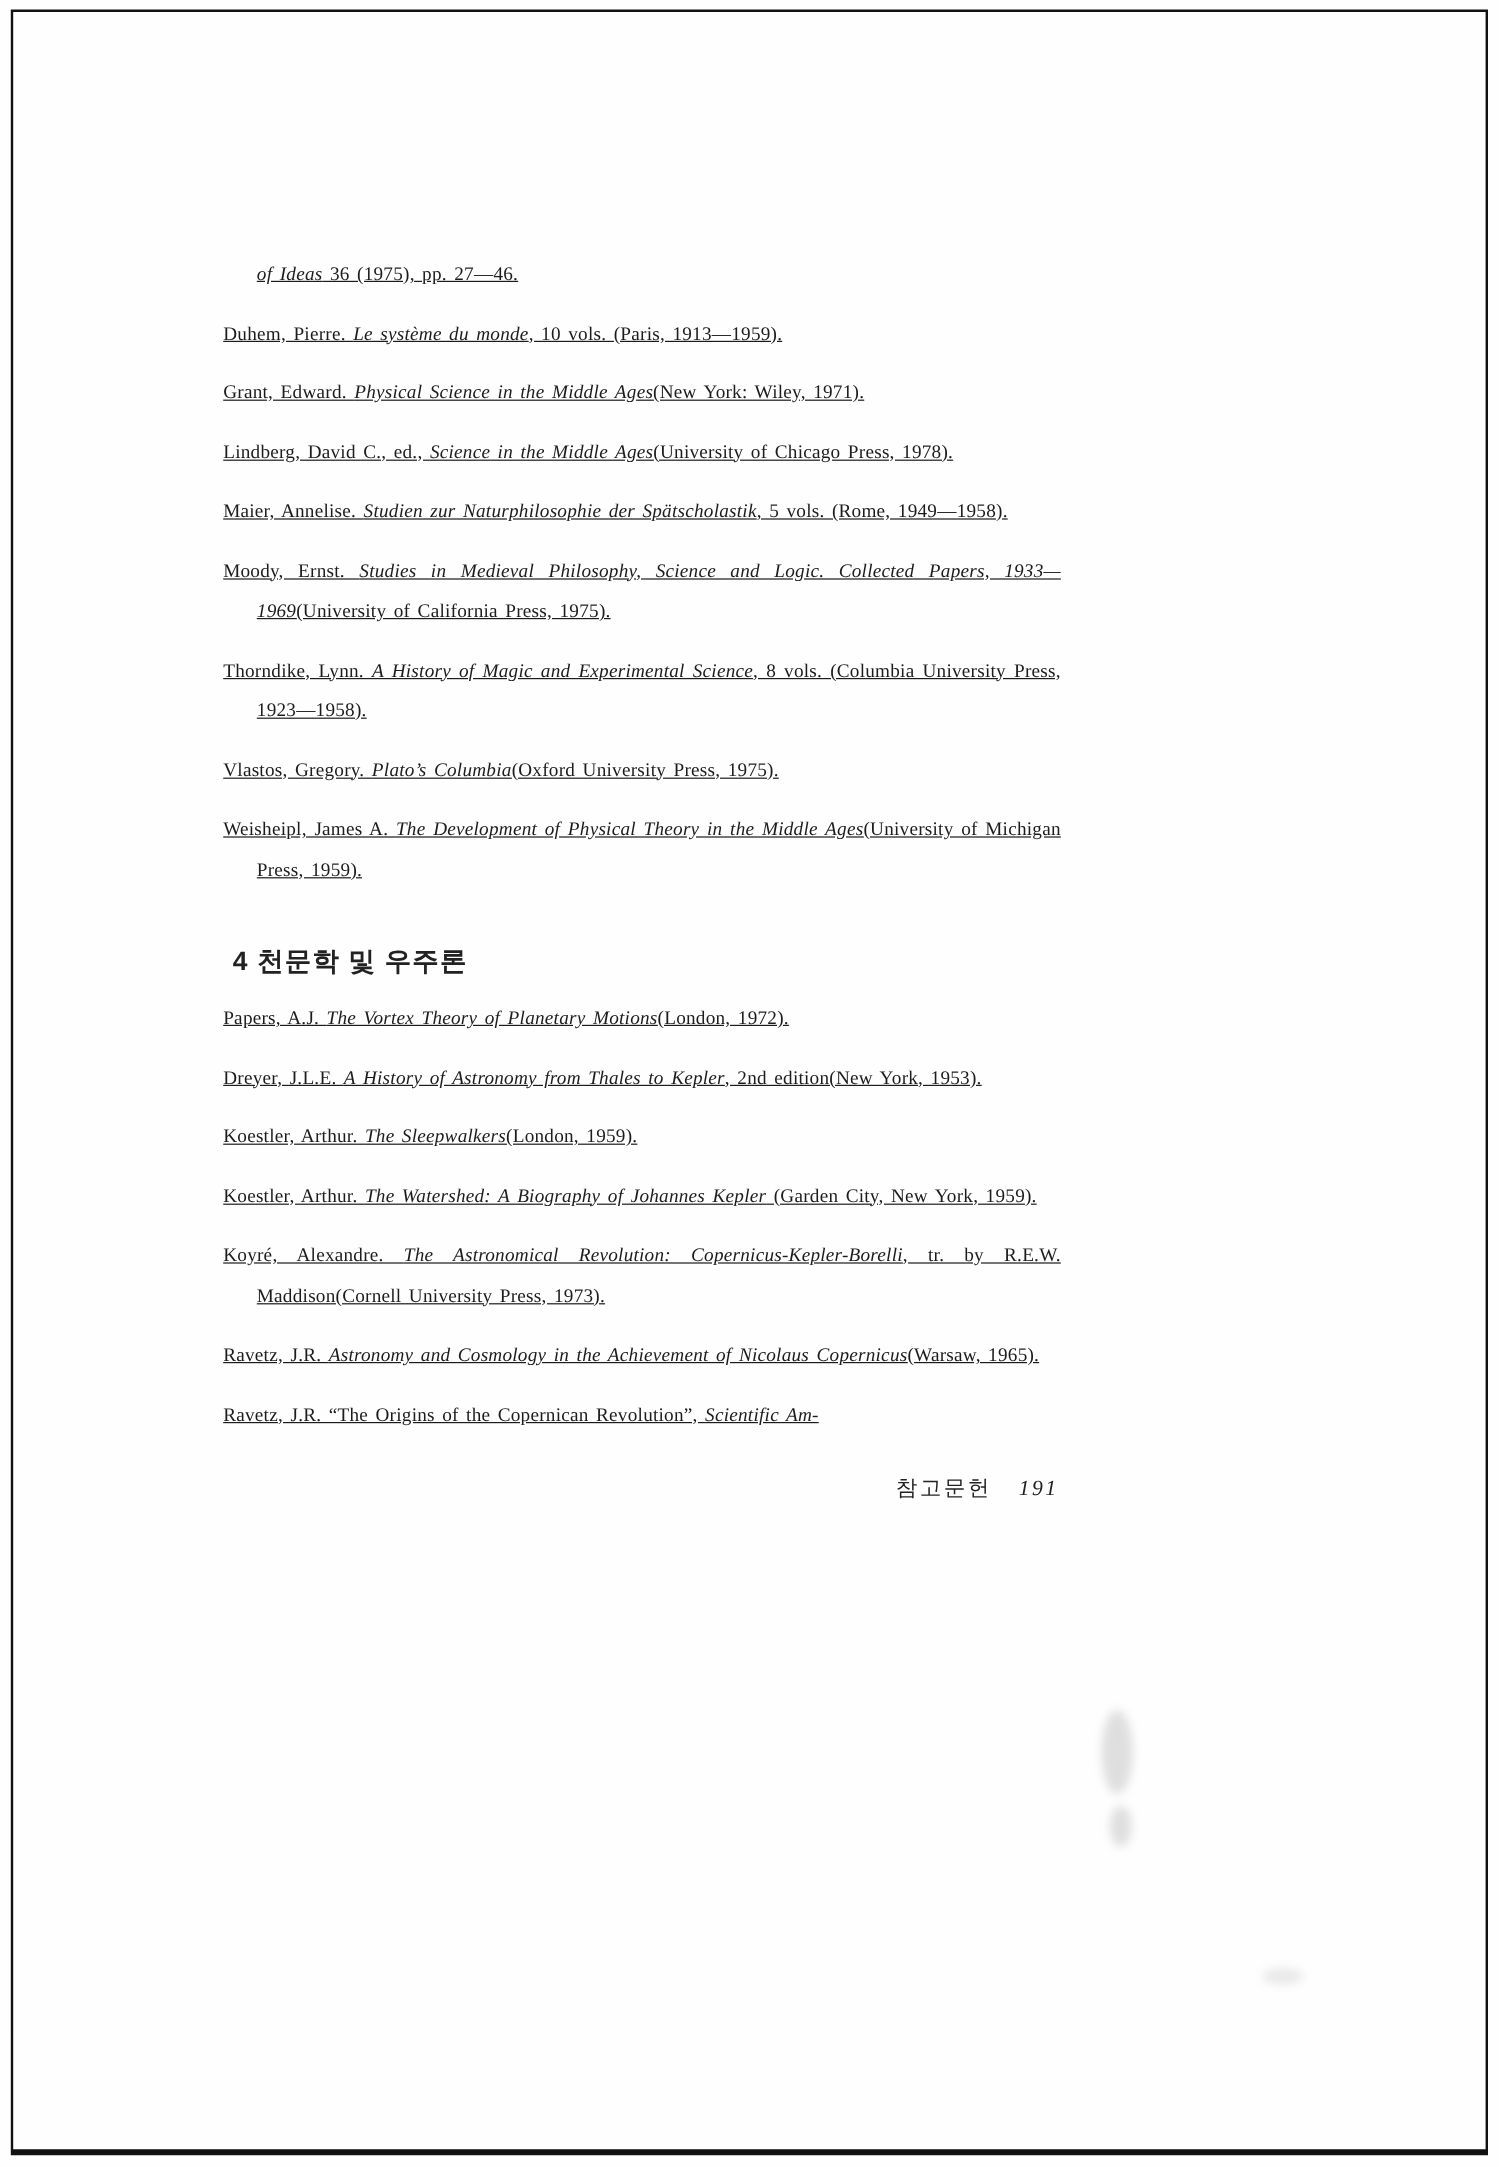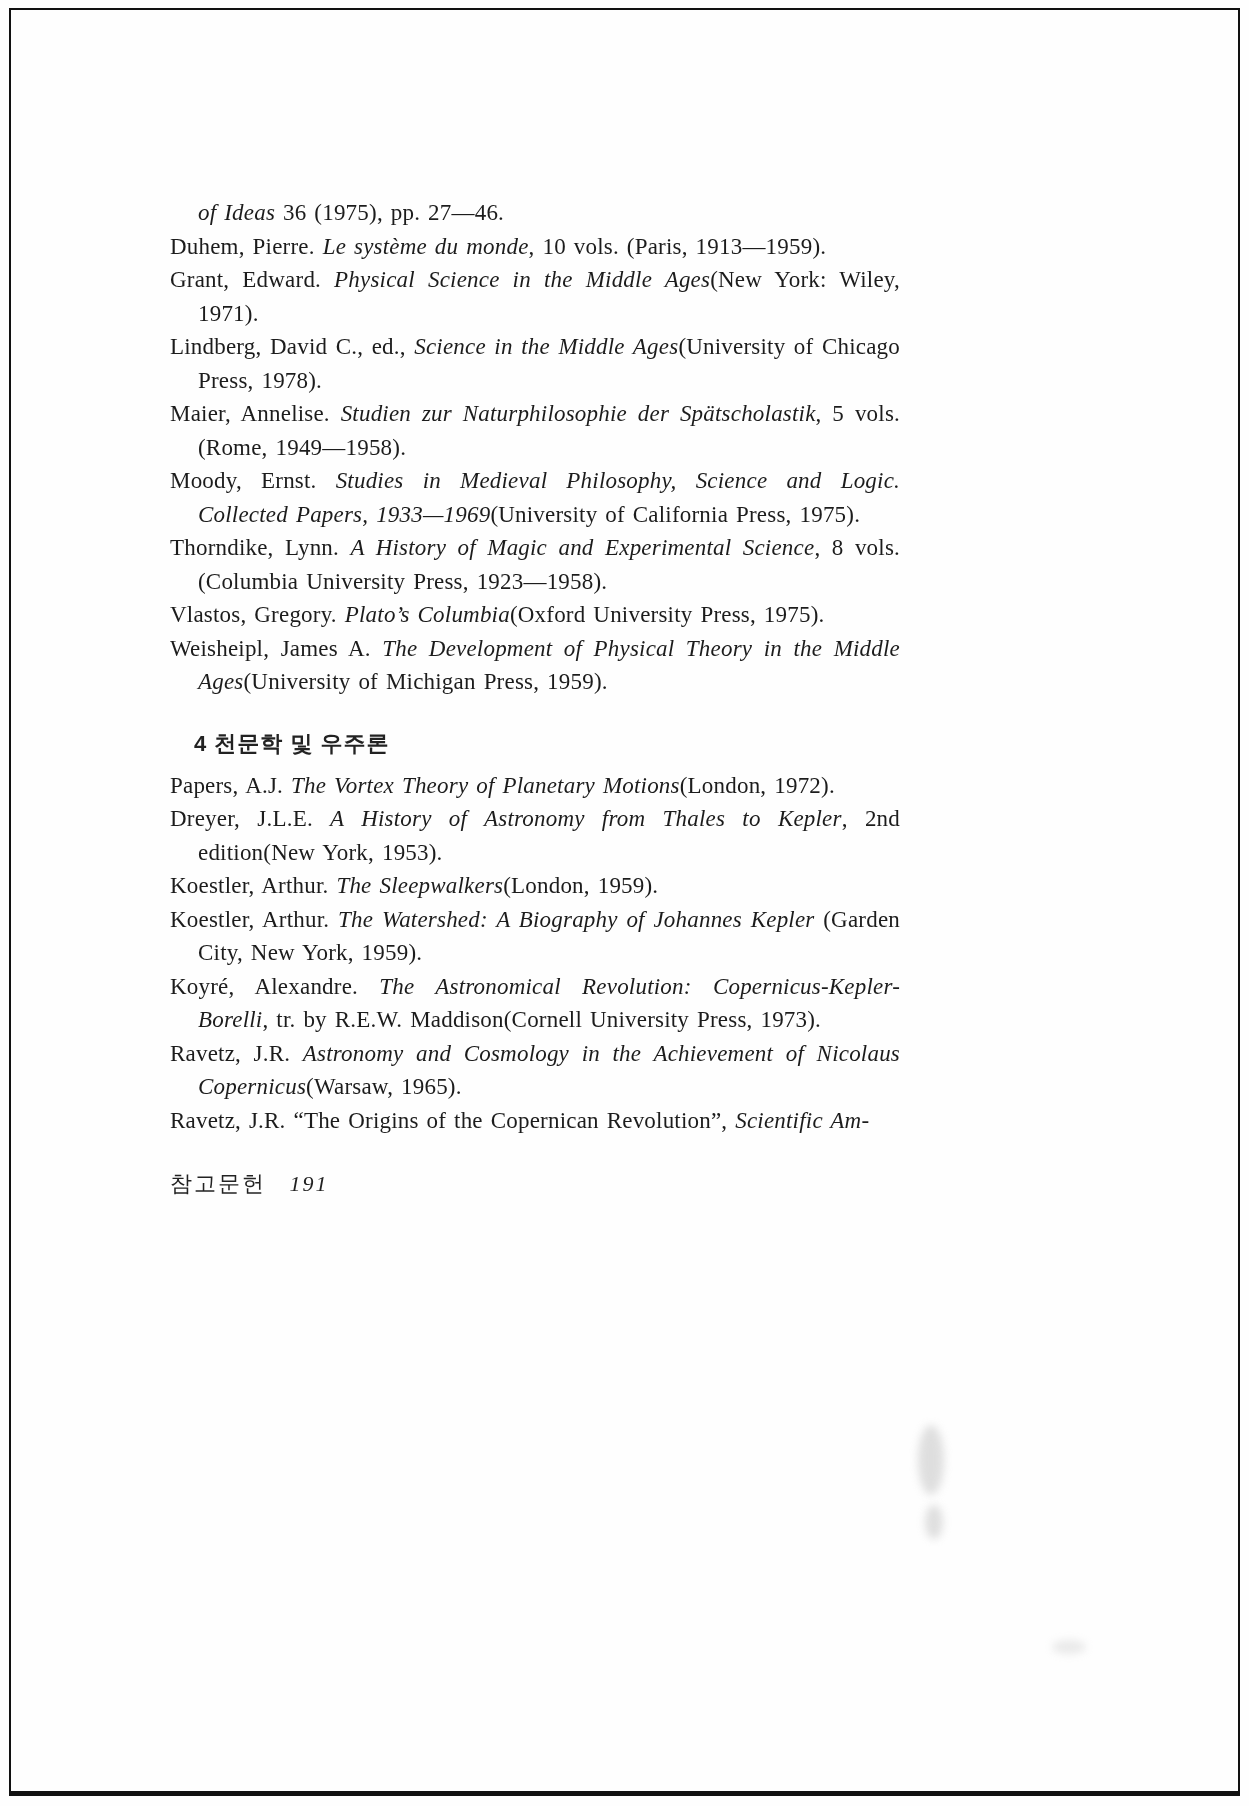--- a/index.html
+++ b/index.html
@@ -26,49 +26,50 @@
     border-bottom-width: 5px;
     pointer-events: none;
   }
   .text-block {
     position: absolute;
     left: 170px;
     top: 196px;
     width: 730px;
   }
   .entry {
-    margin: 0;
-    font-size: 23px;
+    margin: 16px;
+    font-size: 16px;
     line-height: 33.5px;
     text-align: justify;
     padding-left: 28px;
     text-indent: -28px;
     letter-spacing: 0.2px;
     word-spacing: 2px;
+    text-decoration: underline;
   }
   .entry.continuation {
     text-indent: 0;
   }
   .italic {
     font-style: italic;
   }
   .section-heading {
-    margin: 30px 0 10px 0;
+    margin: 44px 0 10px 0;
     padding-left: 24px;
     font-family: "Liberation Sans", "DejaVu Sans", sans-serif;
     font-size: 22px;
     font-weight: bold;
     letter-spacing: 1px;
     color: #222222;
   }
   .page-footer {
     margin-top: 32px;
     padding-right: 18px;
-    text-align: left;
-    font-size: 22px;
+    text-align: right;
+    font-size: 18px;
     color: #222222;
   }
   .page-footer .footer-label {
     letter-spacing: 2px;
     margin-right: 18px;
   }
   .page-footer .footer-page-number {
     font-style: italic;
     letter-spacing: 2px;
   }

